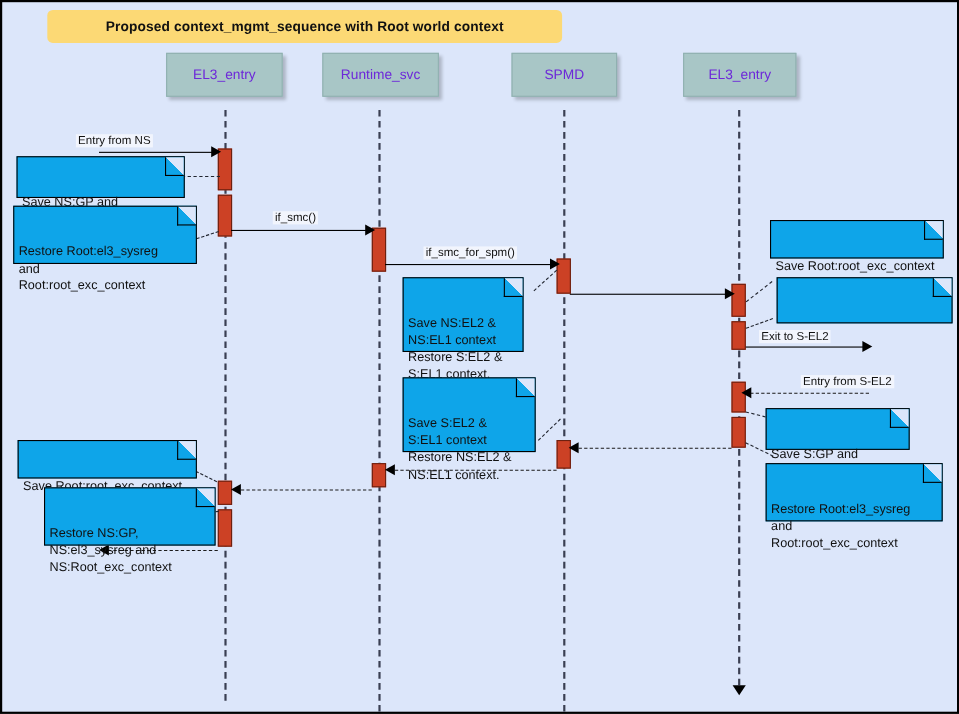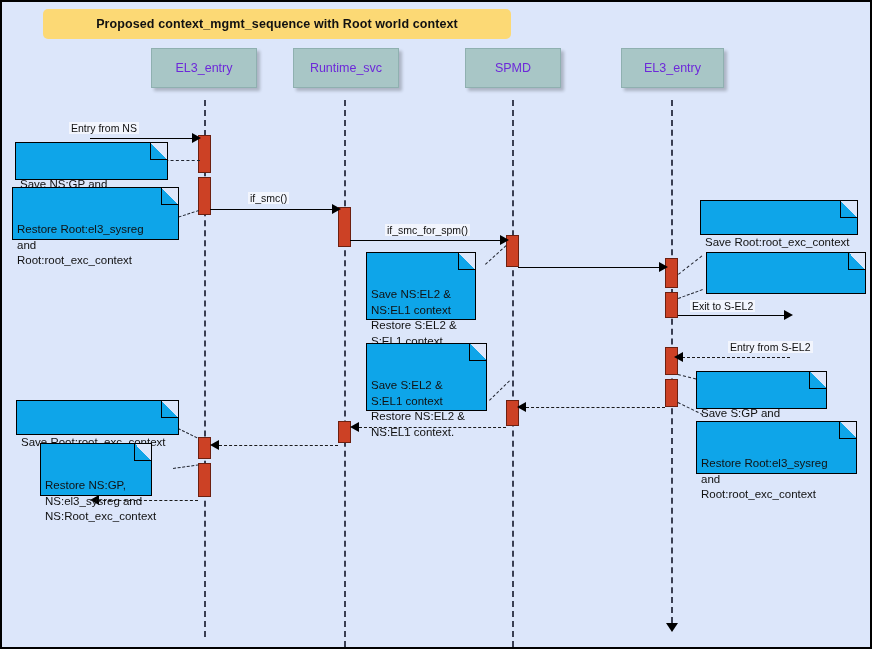--- a/index.html
+++ b/index.html
@@ -219,20 +219,20 @@
     <span>Restore Root:el3_sysreg
 and
 Root:root_exc_context</span>
   </div>
 
   <div class="note" style="left:14px;top:398px;width:163px;height:35px;">
     <span class="fold"></span>
     <span>Save Root:root_exc_context</span>
   </div>
 
-  <div class="note" style="left:38px;top:441px;width:112px;height:53px;">
+  <div class="note" style="left:38px;top:441px;width:156px;height:53px;">
     <span class="fold"></span>
     <span>Restore NS:GP,
 NS:el3_sysreg and
 NS:Root_exc_context</span>
   </div>
 
 </div>
 
 </body></html>

